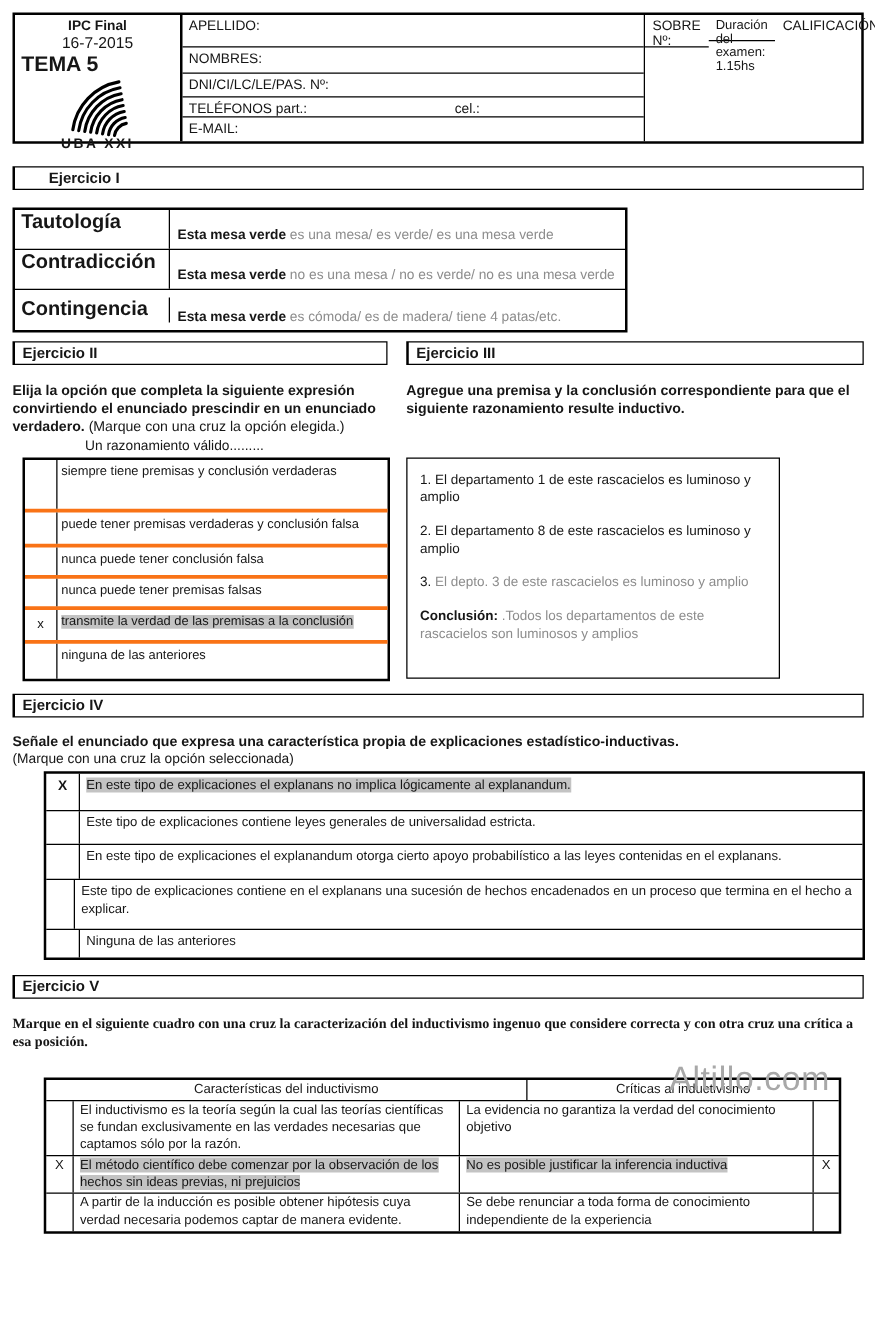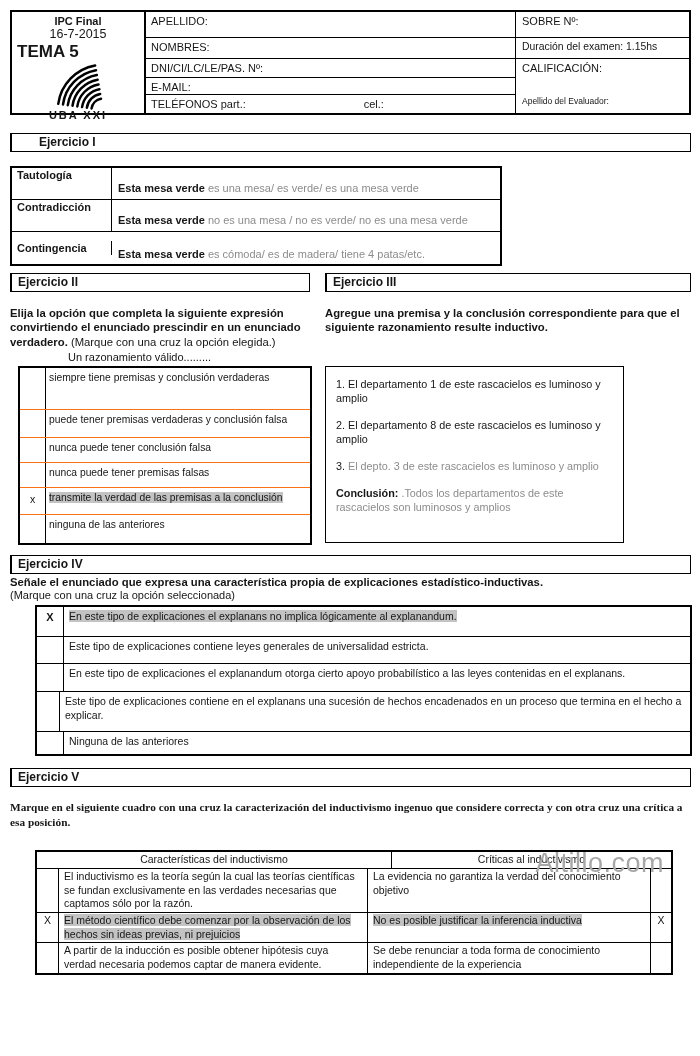--- a/index.html
+++ b/index.html
@@ -22,21 +22,21 @@
   .hdr-left .t2x { font-size:12.5px; }
   .hdr-left .t3x { font-size:17px; font-weight:bold; text-align:left; padding-left:5px; margin-top:1px; }
   .hdr-left svg { display:block; margin:-2px auto 0; }
   .hdr-left .t4x { font-size:11px; font-weight:bold; letter-spacing:2px; margin-top:-3px; }
   .hdr-mid { flex:1; display:flex; flex-direction:column; border-right:1px solid #000; }
   .hrow { border-bottom:1px solid #000; font-size:11px; padding:3px 5px 0; }
   .hrow:last-child { border-bottom:none; flex:1; }
   .hr1 { height:26px; } .hr2 { height:21px; } .hr3 { height:19px; } .hr4 { height:17px; }
   .hrow.tel { display:flex; }
   .hrow.tel .cel { margin-left:118px; }
-  .hdr-right { width:173px; display:flex; flex-direction:column; }
+  .hdr-right { width:173px; display:flex; flex-direction:row; }
   .hrr { font-size:11px; padding:3px 6px 0; }
   .hrr1 { height:26px; border-bottom:1px solid #000; }
   .hrr2 { height:21px; border-bottom:1px solid #000; font-size:10.4px; }
   .hrr3 { flex:1; }
   .hrr4 { height:20px; font-size:8.5px; padding-bottom:4px; }
 
   
   .ex-title {
     border:1px solid #000; border-left-width:2px;
     height:19px; line-height:17px; font-size:12px; font-weight:bold;
@@ -44,59 +44,59 @@
   }
   .ex-title.indent { padding-left:27px; }
 
   
   .instr { font-size:11.3px; line-height:1.27; }
 
   
   .t1 { border:2px solid #000; width:492px; margin-top:14px; }
   .t1r { display:flex; border-bottom:1px solid #000; height:32px; }
   .t1r:last-child { border-bottom:none;align-items:center; }
-  .t1l { width:100px; border-right:1px solid #000; font-weight:bold; font-size:11px; padding:1px 5px; }
+  .t1l { width:124px; border-right:1px solid #000; font-weight:bold; font-size:16px; padding:1px 5px; }
   .t1a { flex:1; font-size:11px; padding:14px 6px 2px; white-space:nowrap; }
 
   
   .cols { display:flex; margin-top:7px; }
   .col2 { width:300px; }
   .col3 { width:366px; margin-left:15px; }
   .col2 .instr { margin-top:14px; }
   .prompt { font-size:11px; margin:2px 0 3px 58px; }
   .t2 { border:2px solid #000; width:294px; margin-left:8px; }
-  .t2r { display:flex; border-bottom:1px solid #f97316; }
+  .t2r { display:flex; border-bottom:3px solid #f97316; }
   .t2r:last-child { border-bottom:none; }
   .t2m { width:26px; border-right:1px solid #000; text-align:center; font-size:10.5px; padding-top:5px; }
   .t2t { flex:1; font-size:10.3px; padding:3px 3px 0; line-height:1.3; }
   .t2r1{height:42px;} .t2r2{height:28px;} .t2r3{height:25px;} .t2r4{height:25px;} .t2r5{height:27px;} .t2r6{height:28px;}
 
   .col3 .instr { margin-top:14px; }
   .box3 { border:1.5px solid #000; width:299px; margin-top:31px; padding:10px 10px 6px; height:177px; font-size:10.8px; line-height:1.3; }
   .box3 p { margin-bottom:13px; }
 
   
   .sec4 { margin-top:10px; }
-  .sec4 .instr { margin-top:1px; }
+  .sec4 .instr { margin-top:13px; }
   .instr-sub { font-size:11px; }
   .t4 { border:2px solid #000; width:657px; margin:4px 0 0 25px; }
   .t4r { display:flex; border-bottom:1px solid #000; }
   .t4r:last-child { border-bottom:none; }
   .t4m { width:27px; border-right:1px solid #000; text-align:center; font-size:11px; padding-top:4px; }
   .t4m.bold { font-weight:bold; }
   .t4t { flex:1; font-size:10.5px; padding:3px 5px 0; line-height:1.32; }
   .t4r1{height:30px;} .t4r2{height:27px;} .t4r3{height:28px;} .t4r4{height:40px;} .t4r5{height:22px;}
 
   
   .sec5 { margin-top:12px; }
   .sec5 .instr { margin-top:13px;font-family:Liberation Serif, serif; }
   .t5 { border:2px solid #000; width:638px; margin:21px 0 0 25px; }
   .t5h { display:flex; border-bottom:1px solid #000; height:17px; }
   .t5h > div { font-size:10.5px; text-align:center; padding-top:1px; }
-  .t5h .h-left { width:355px; border-right:1px solid #000; }
+  .t5h .h-left { width:385px; border-right:1px solid #000; }
   .t5h .h-right { flex:1; }
   .t5r { display:flex; border-bottom:1px solid #000; }
   .t5r:last-child { border-bottom:none; }
   .t5m { width:22px; border-right:1px solid #000; text-align:center; font-size:10.5px; padding-top:1px; }
   .t5c1 { width:309px; border-right:1px solid #000; font-size:10.5px; line-height:1.3; padding:1px 5px 0; }
   .t5c2 { width:283px; border-right:1px solid #000; font-size:10.5px; line-height:1.3; padding:1px 5px 0; }
   .t5m2 { flex:1; text-align:center; font-size:10.5px; padding-top:1px; }
   .t5r1{height:44px;} .t5r2{height:30px;} .t5r3{height:30px;} .t5r4{height:31px;}
 
   .watermark {
@@ -125,25 +125,25 @@
           <path d="M 14.4 46.2 A 42 42 0 0 1 48.7 10.6"></path>
           <path d="M 9.5 45.5 A 47 47 0 0 1 47.8 5.7"></path>
         </g>
       </svg>
       <div class="t4x">UBA XXI</div>
     </div>
     <div class="hdr-mid">
       <div class="hrow hr1"><span>APELLIDO:</span></div>
       <div class="hrow hr2"><span>NOMBRES:</span></div>
       <div class="hrow hr3"><span>DNI/CI/LC/LE/PAS. Nº:</span></div>
-      <div class="hrow hr4"><span>E-MAIL:</span></div>
       <div class="hrow tel">
         <span>TELÉFONOS part.:</span>
         <span class="cel">cel.:</span>
       </div>
+      <div class="hrow hr4"><span>E-MAIL:</span></div>
     </div>
     <div class="hdr-right">
       <div class="hrr hrr1">SOBRE Nº:</div>
       <div class="hrr hrr2">Duración del examen: 1.15hs</div>
       <div class="hrr hrr3">CALIFICACIÓN:</div>
       <div class="hrr hrr4">Apellido del Evaluador:</div>
     </div>
   </div>
 
   <div class="ex-title indent" style="margin-top:18px;"><span>Ejercicio I</span></div>

